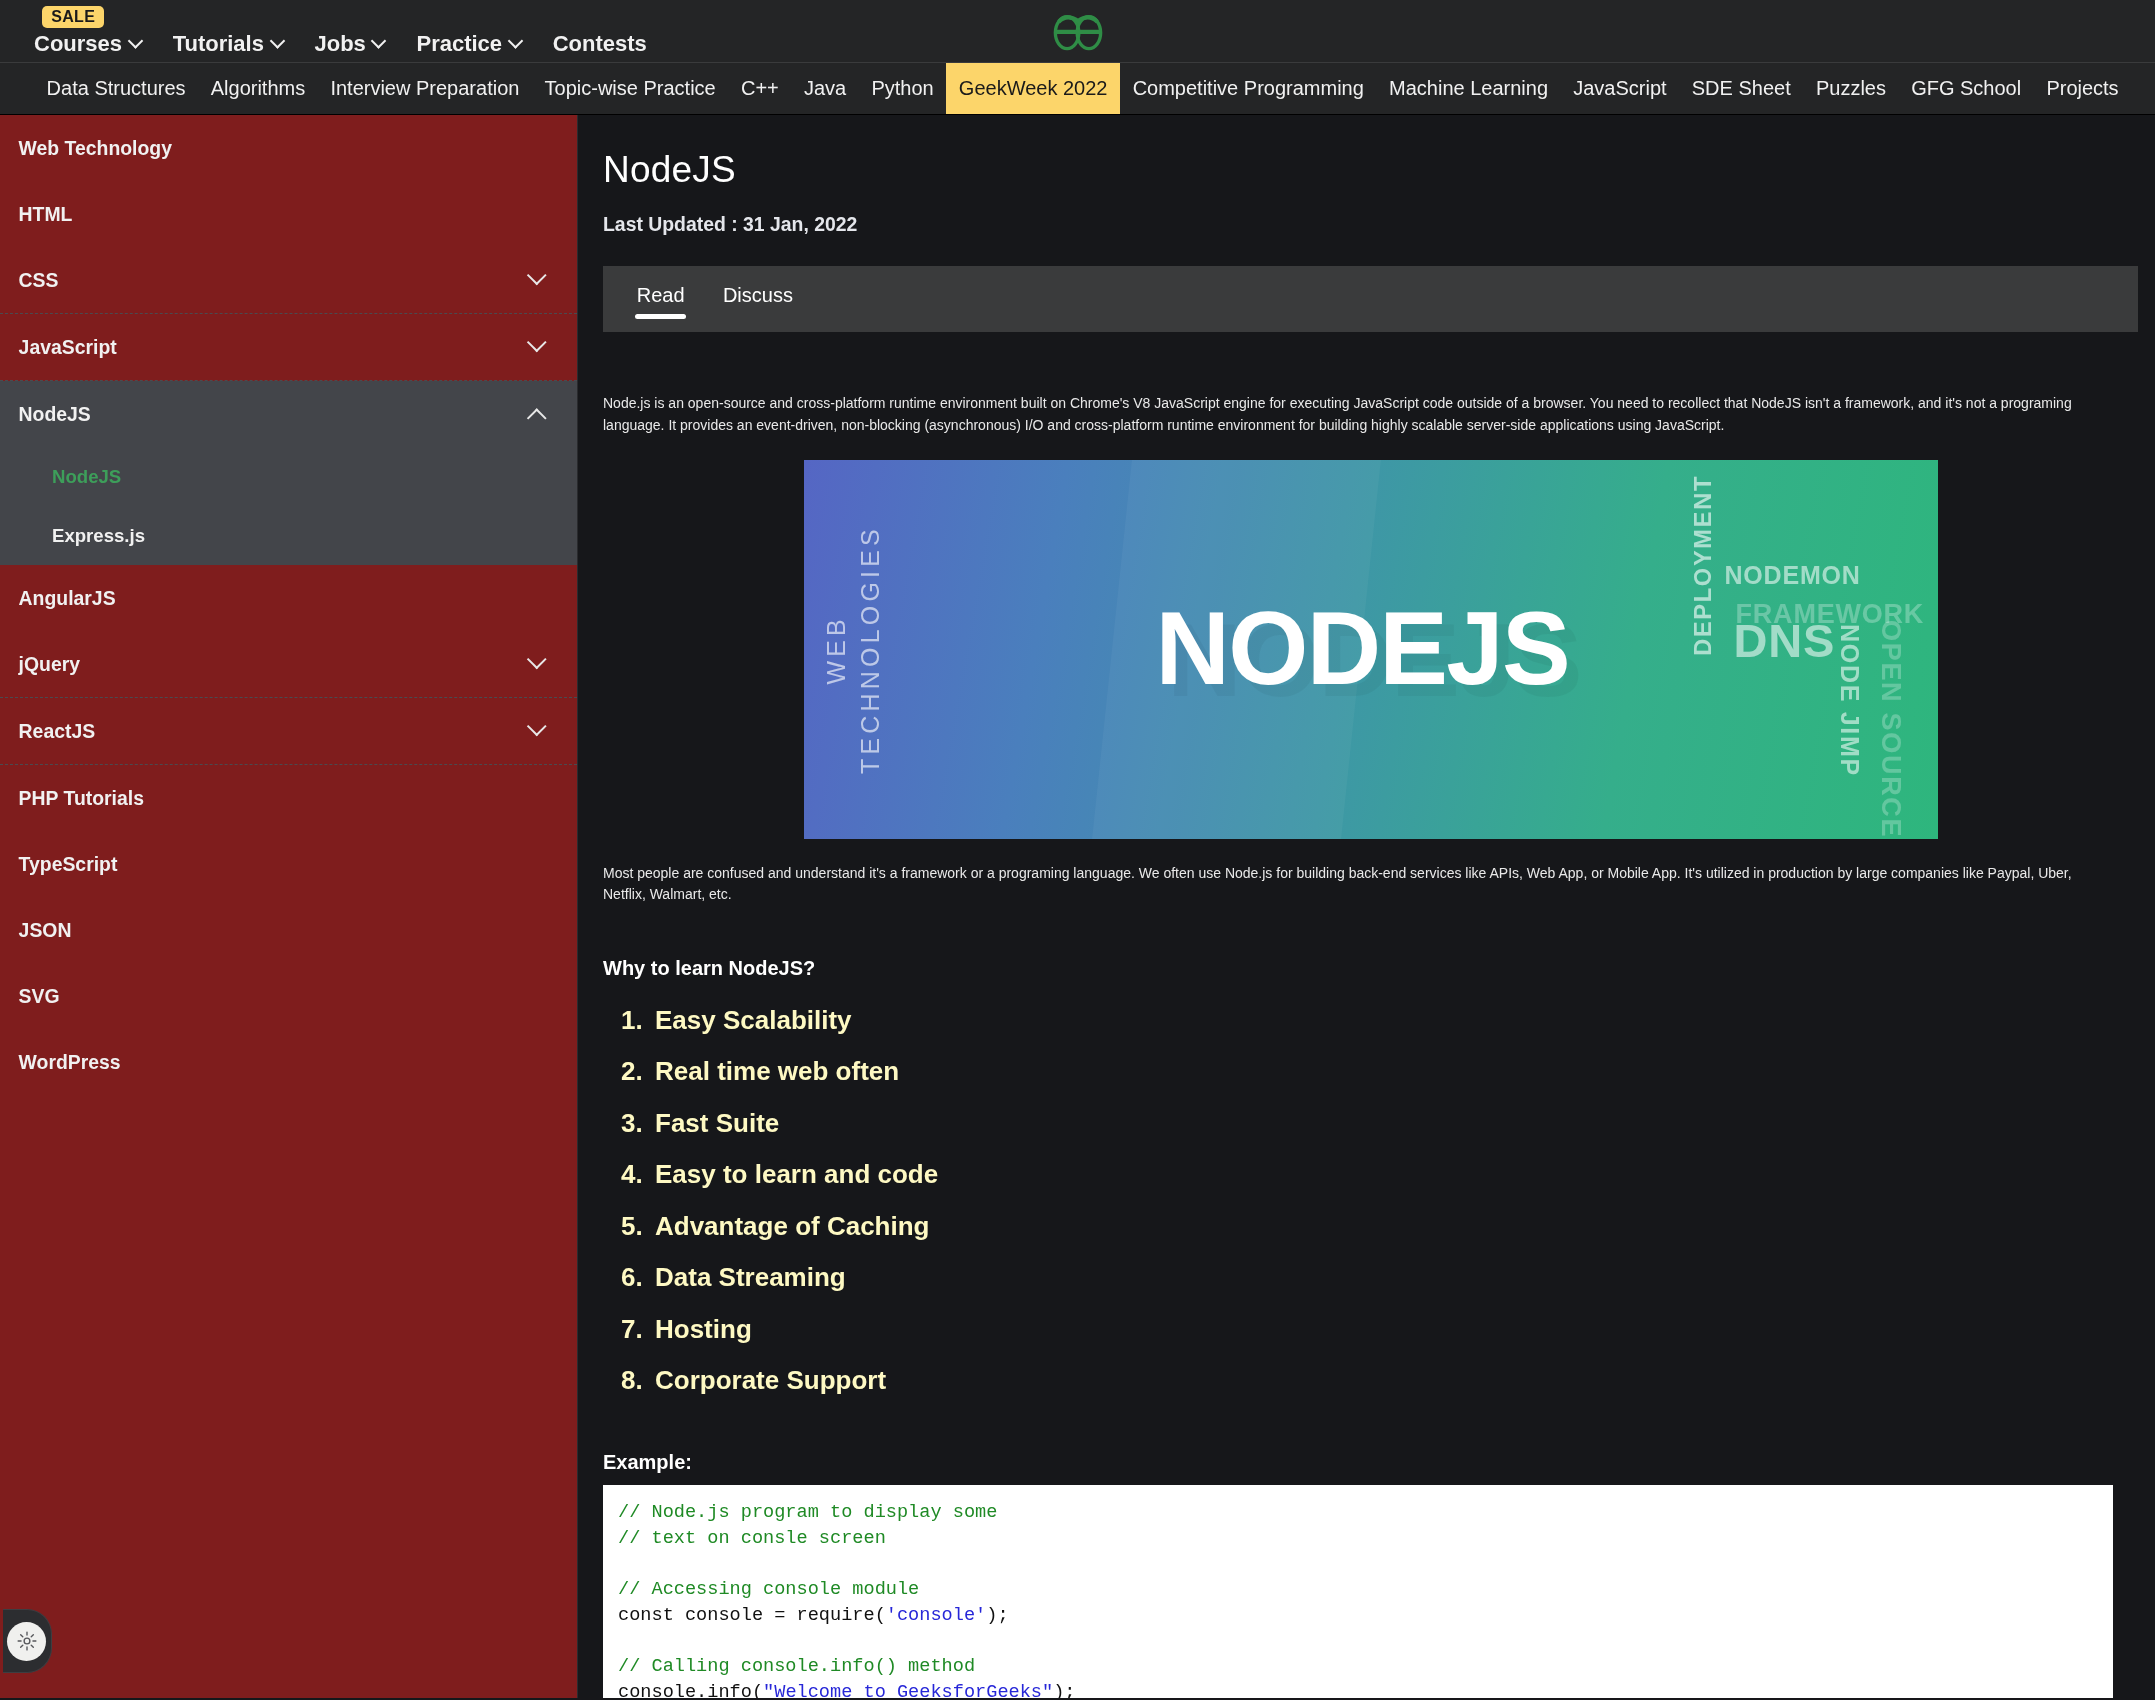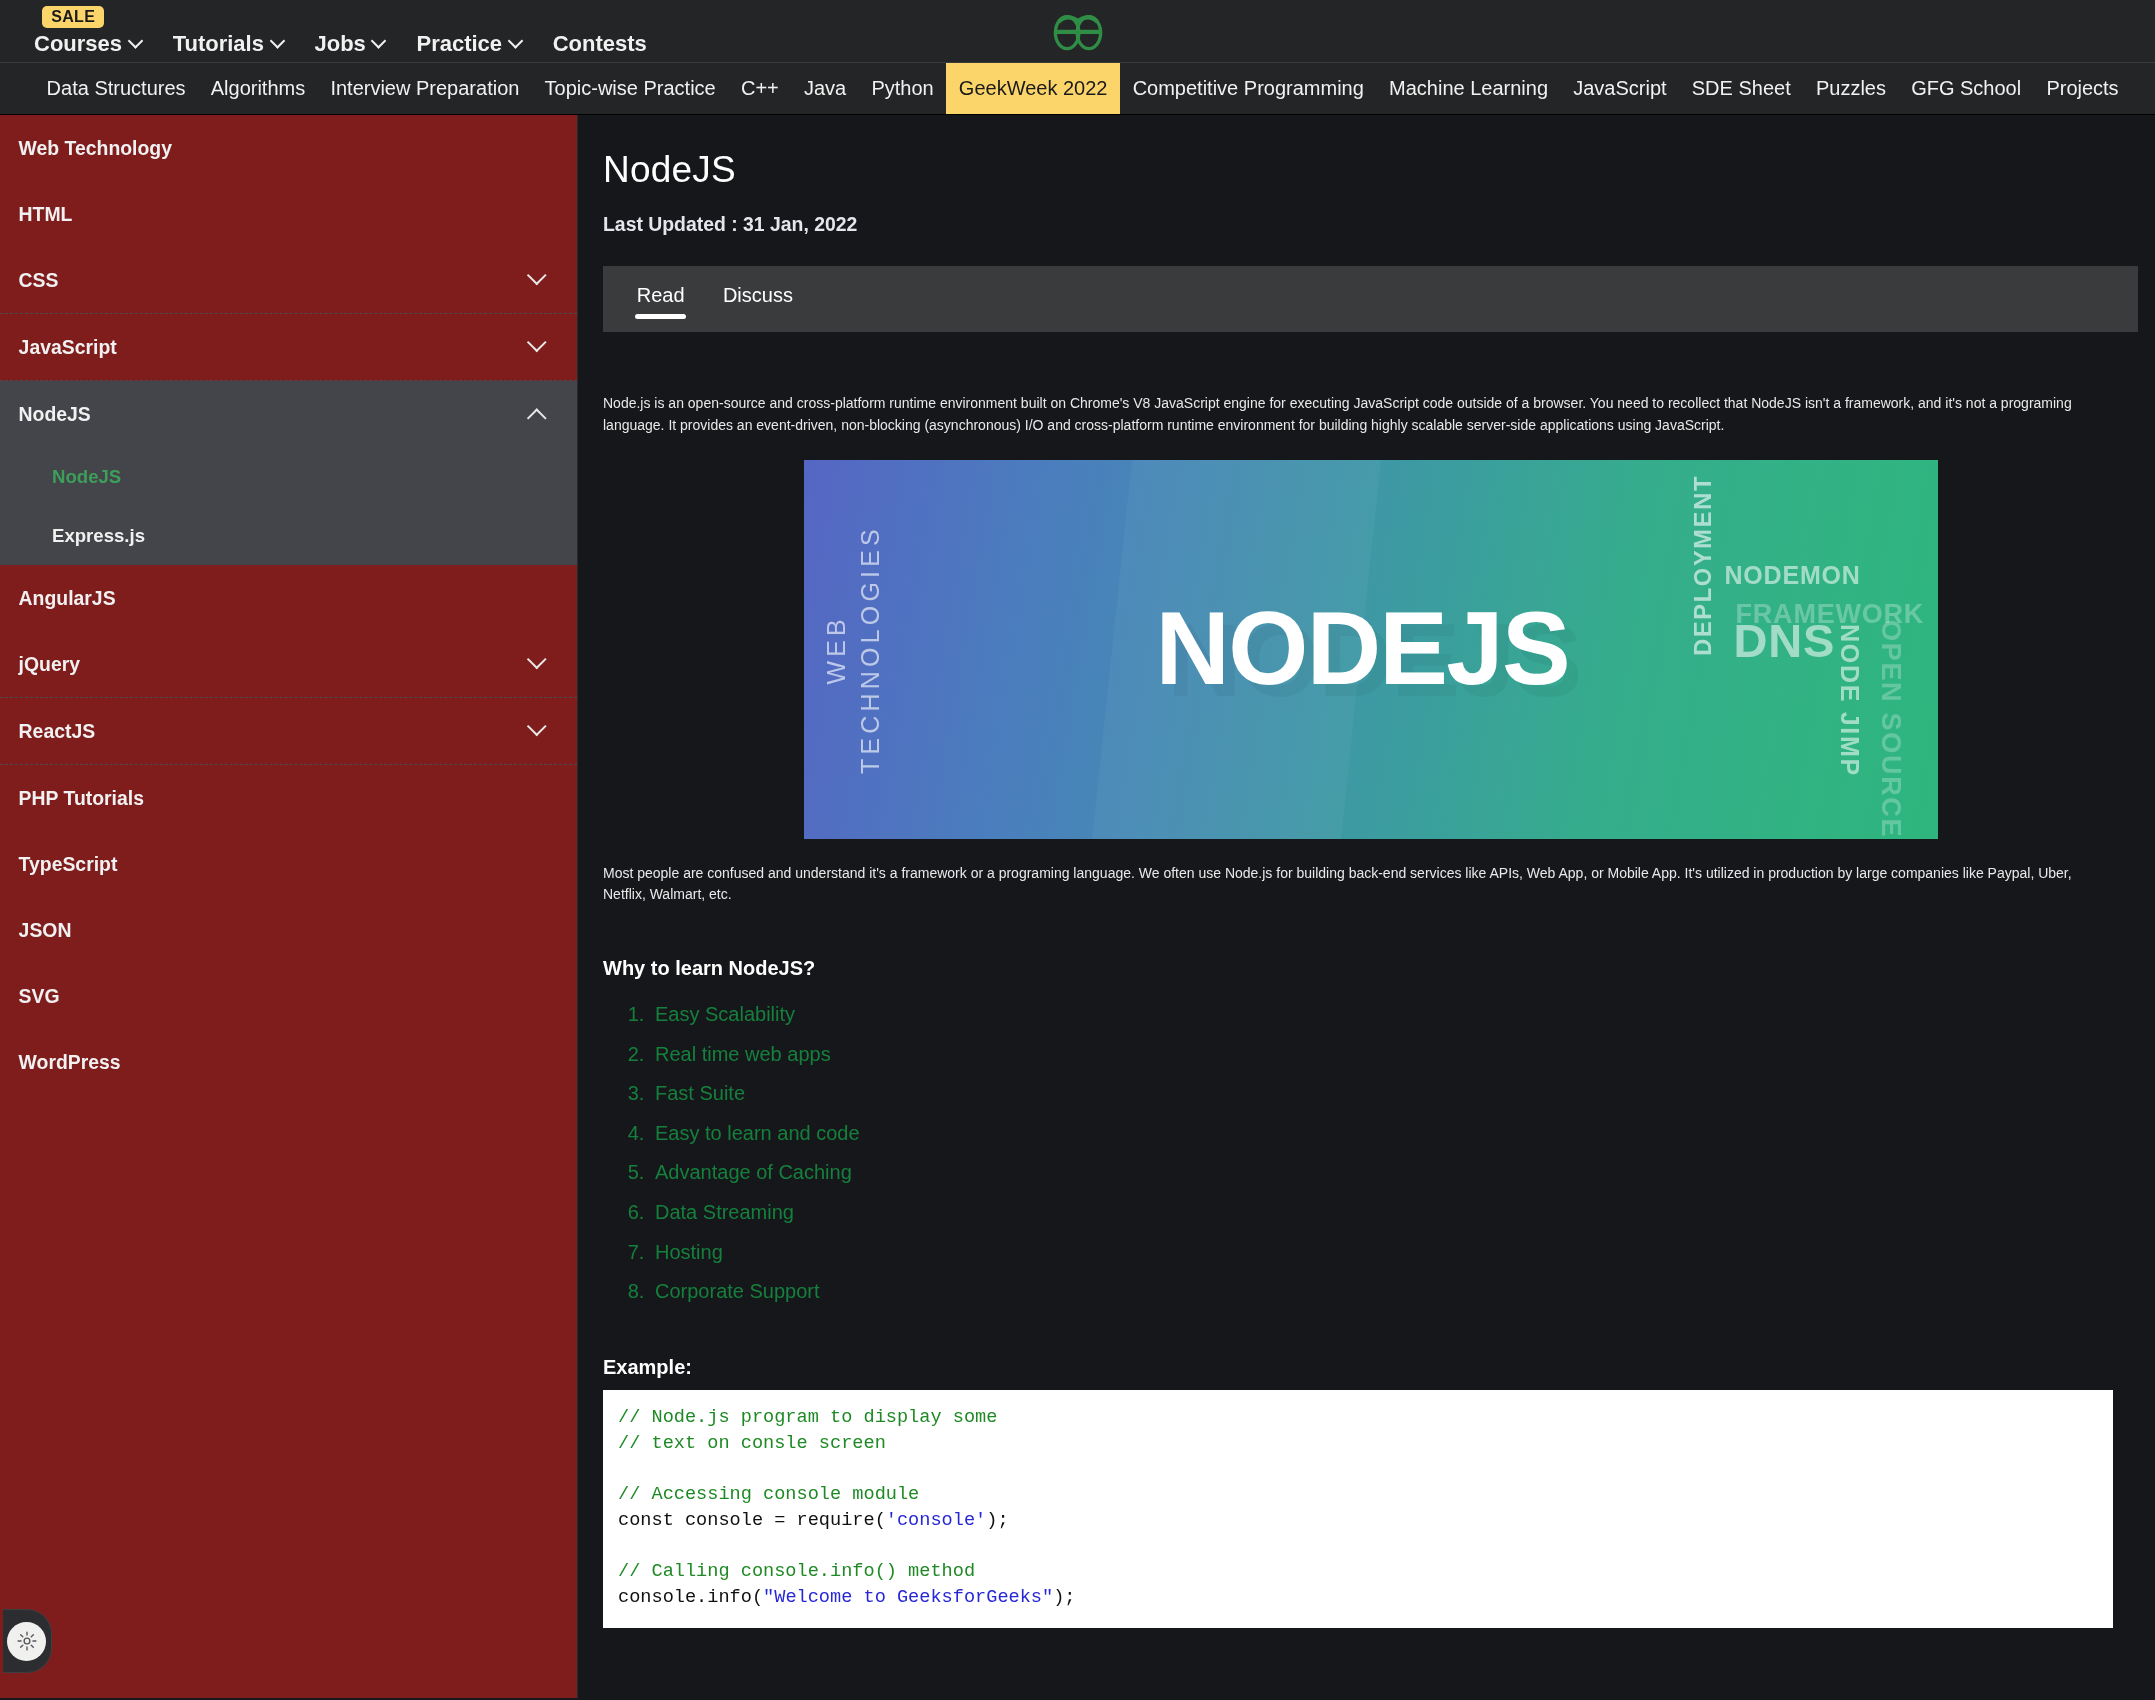--- a/index.html
+++ b/index.html
@@ -244,23 +244,24 @@
   .kw-opensource { left: 190px; top: 160px; writing-mode: vertical-rl; font-size: 27px; color: rgba(255,255,255,0.25); letter-spacing: 1.7px; }
 
   .section-head {
     color: #fff;
     font-size: 20px;
     font-weight: 700;
     margin: 51px 0 15px;
   }
   ol.reasons {
     margin: 0 0 0 47px;
-    color: #15803d;
-    font-size: 20px;
+    color: #fef9c3;
+    font-size: 26px;
     line-height: 1.98;
+    font-weight: bold;
   }
   ol.reasons li { padding-left: 5px; }
 
   .example-label {
     color: #fff;
     font-size: 20px;
     font-weight: 700;
     margin: 44px 0 11.8px;
   }
   .codeblock {
@@ -442,21 +443,21 @@
         <span class="kw kw-nodejimp">NODE JIMP</span>
         <span class="kw kw-opensource">OPEN SOURCE</span>
       </div>
     </div>
 
     <p class="body-text">Most people are confused and understand it's a framework or a programing language. We often use Node.js for building back-end services like APIs, Web App, or Mobile App. It's utilized in production by large companies like Paypal, Uber, Netflix, Walmart, etc.</p>
 
     <div class="section-head">Why to learn NodeJS?</div>
     <ol class="reasons" id="why-list">
         <li>Easy Scalability</li>
-        <li>Real time web apps</li>
+        <li>Real time web often</li>
         <li>Fast Suite</li>
         <li>Easy to learn and code</li>
         <li>Advantage of Caching</li>
         <li>Data Streaming</li>
         <li>Hosting</li>
         <li>Corporate Support</li>
       </ol>
 
     <div class="example-label">Example:</div>
     <div class="codeblock" id="codeblock"><div><span class="cm">// Node.js program to display some</span></div><div><span class="cm">// text on consle screen</span></div><div>&nbsp;</div><div><span class="cm">// Accessing console module</span></div><div><span>const console = require(</span><span class="st">'console'</span><span>);</span></div><div>&nbsp;</div><div><span class="cm">// Calling console.info() method</span></div><div><span>console.info(</span><span class="st">"Welcome to GeeksforGeeks"</span><span>);</span></div></div>

